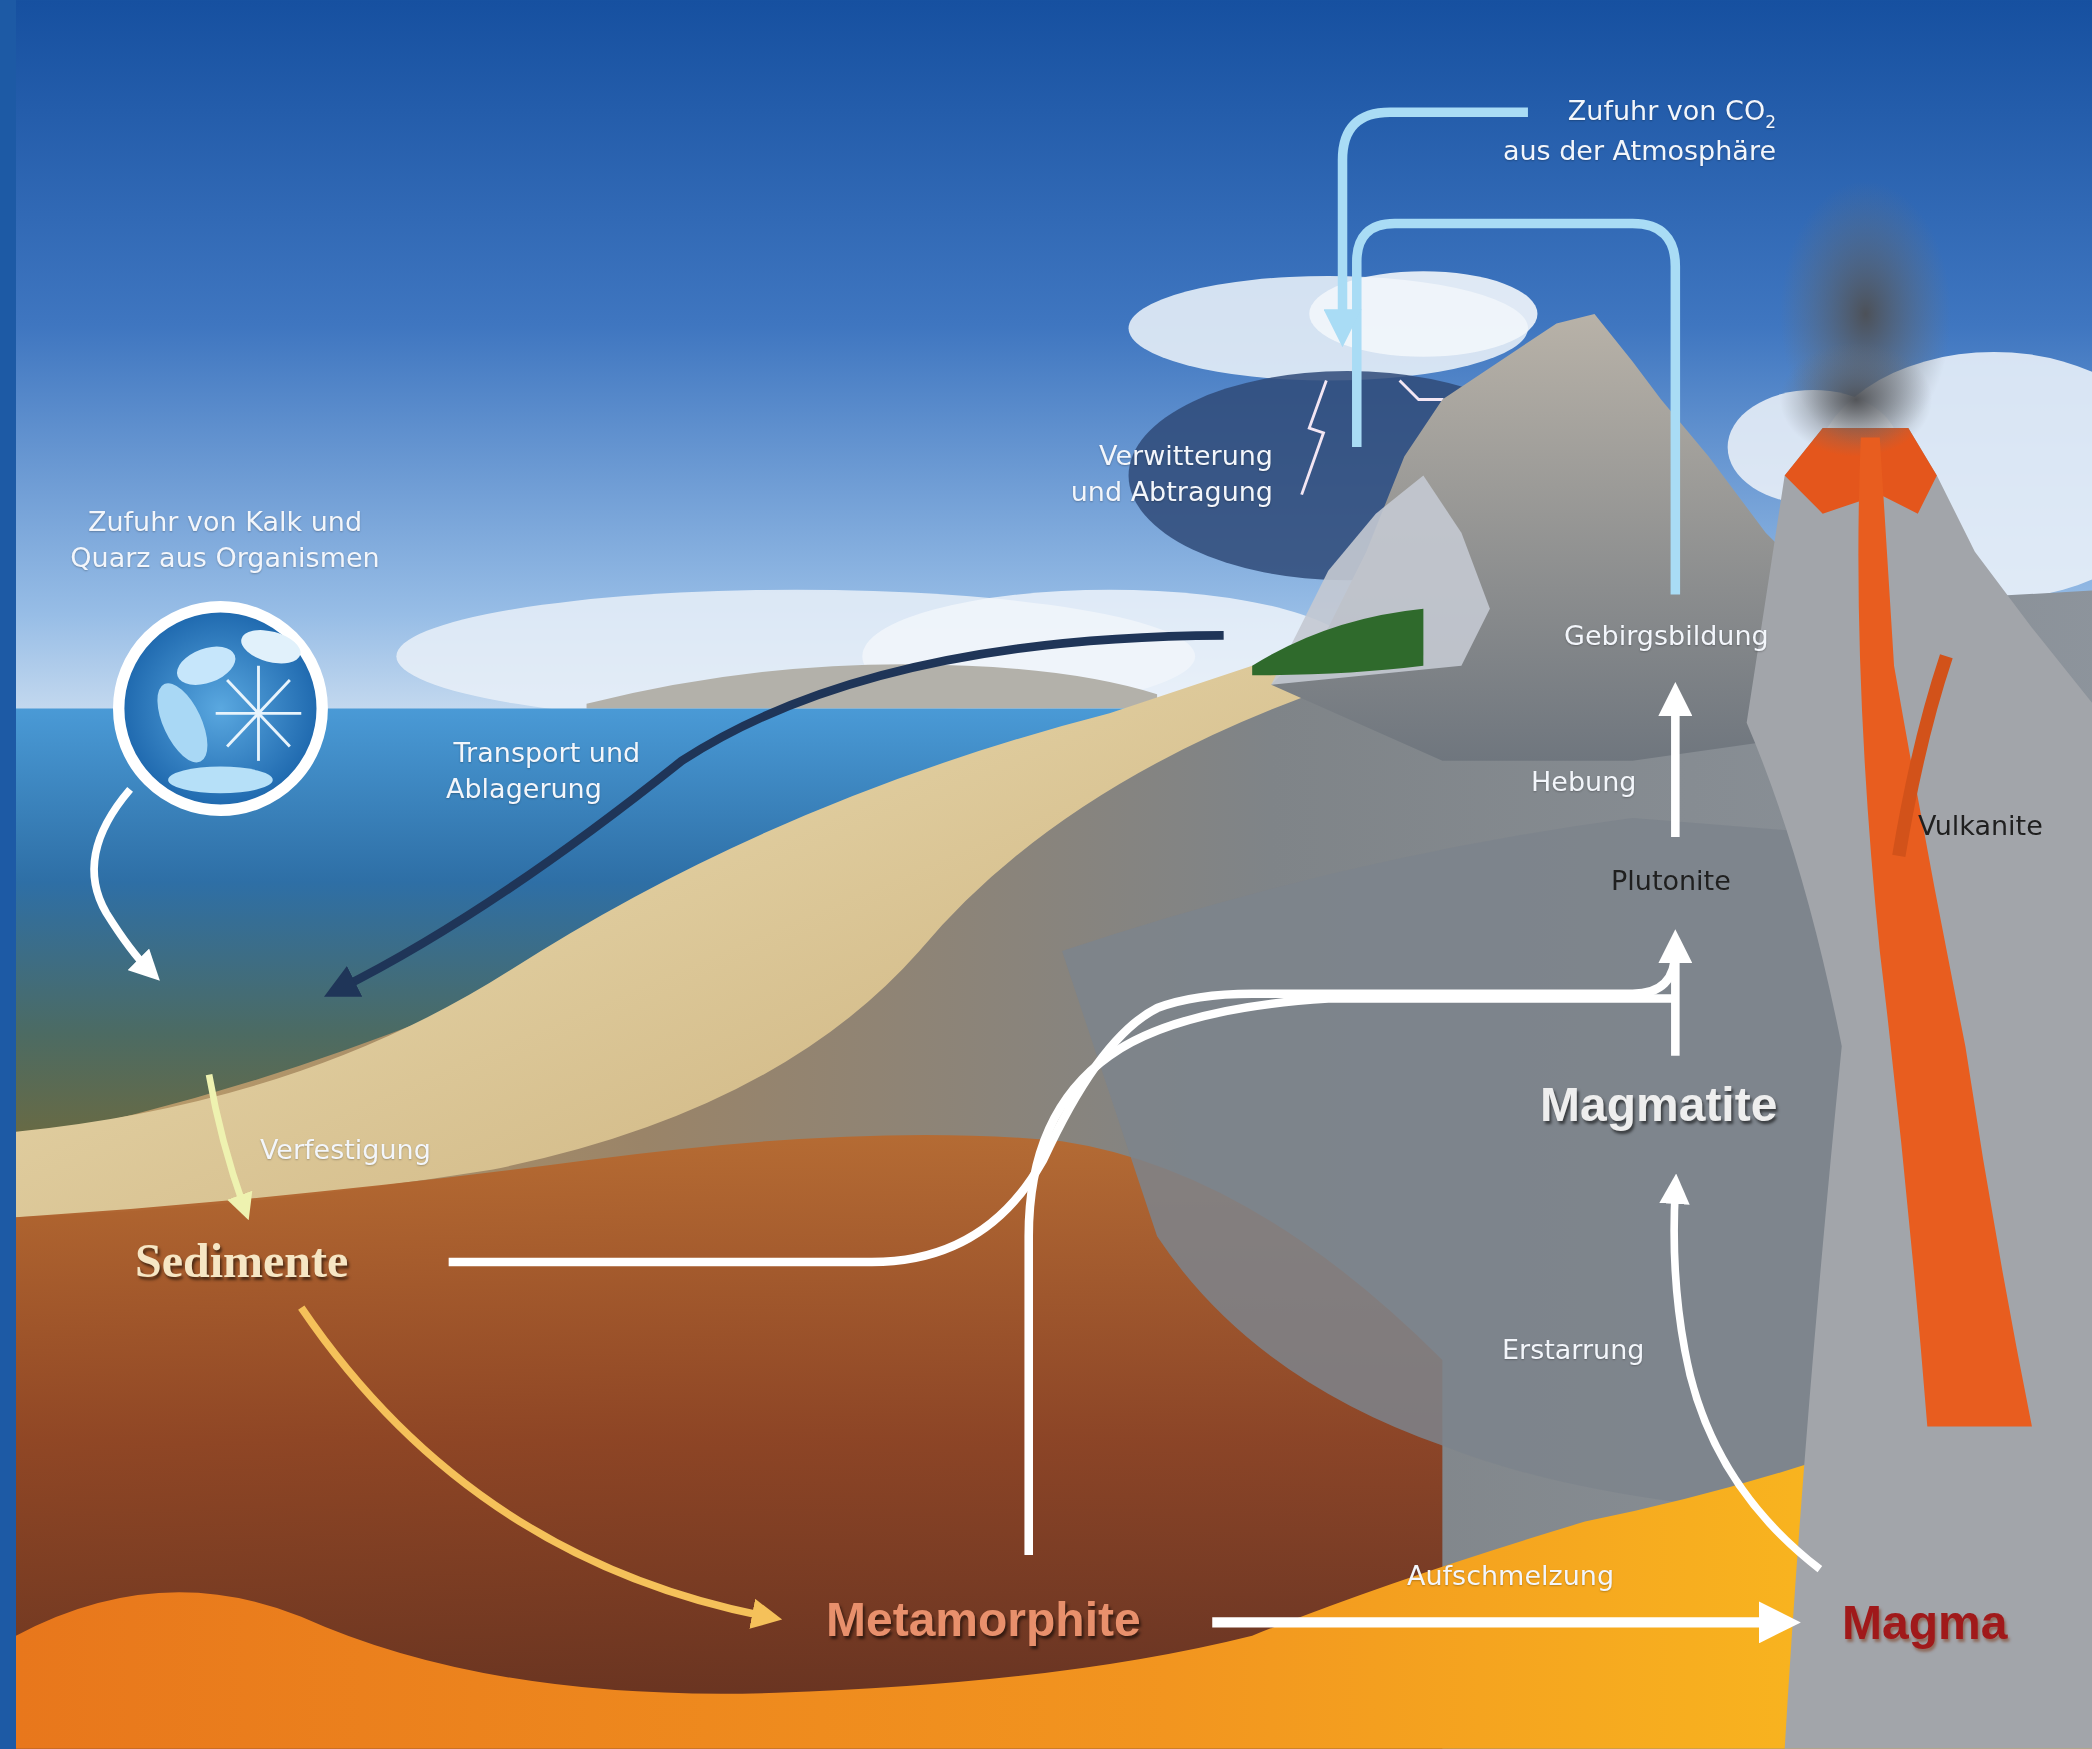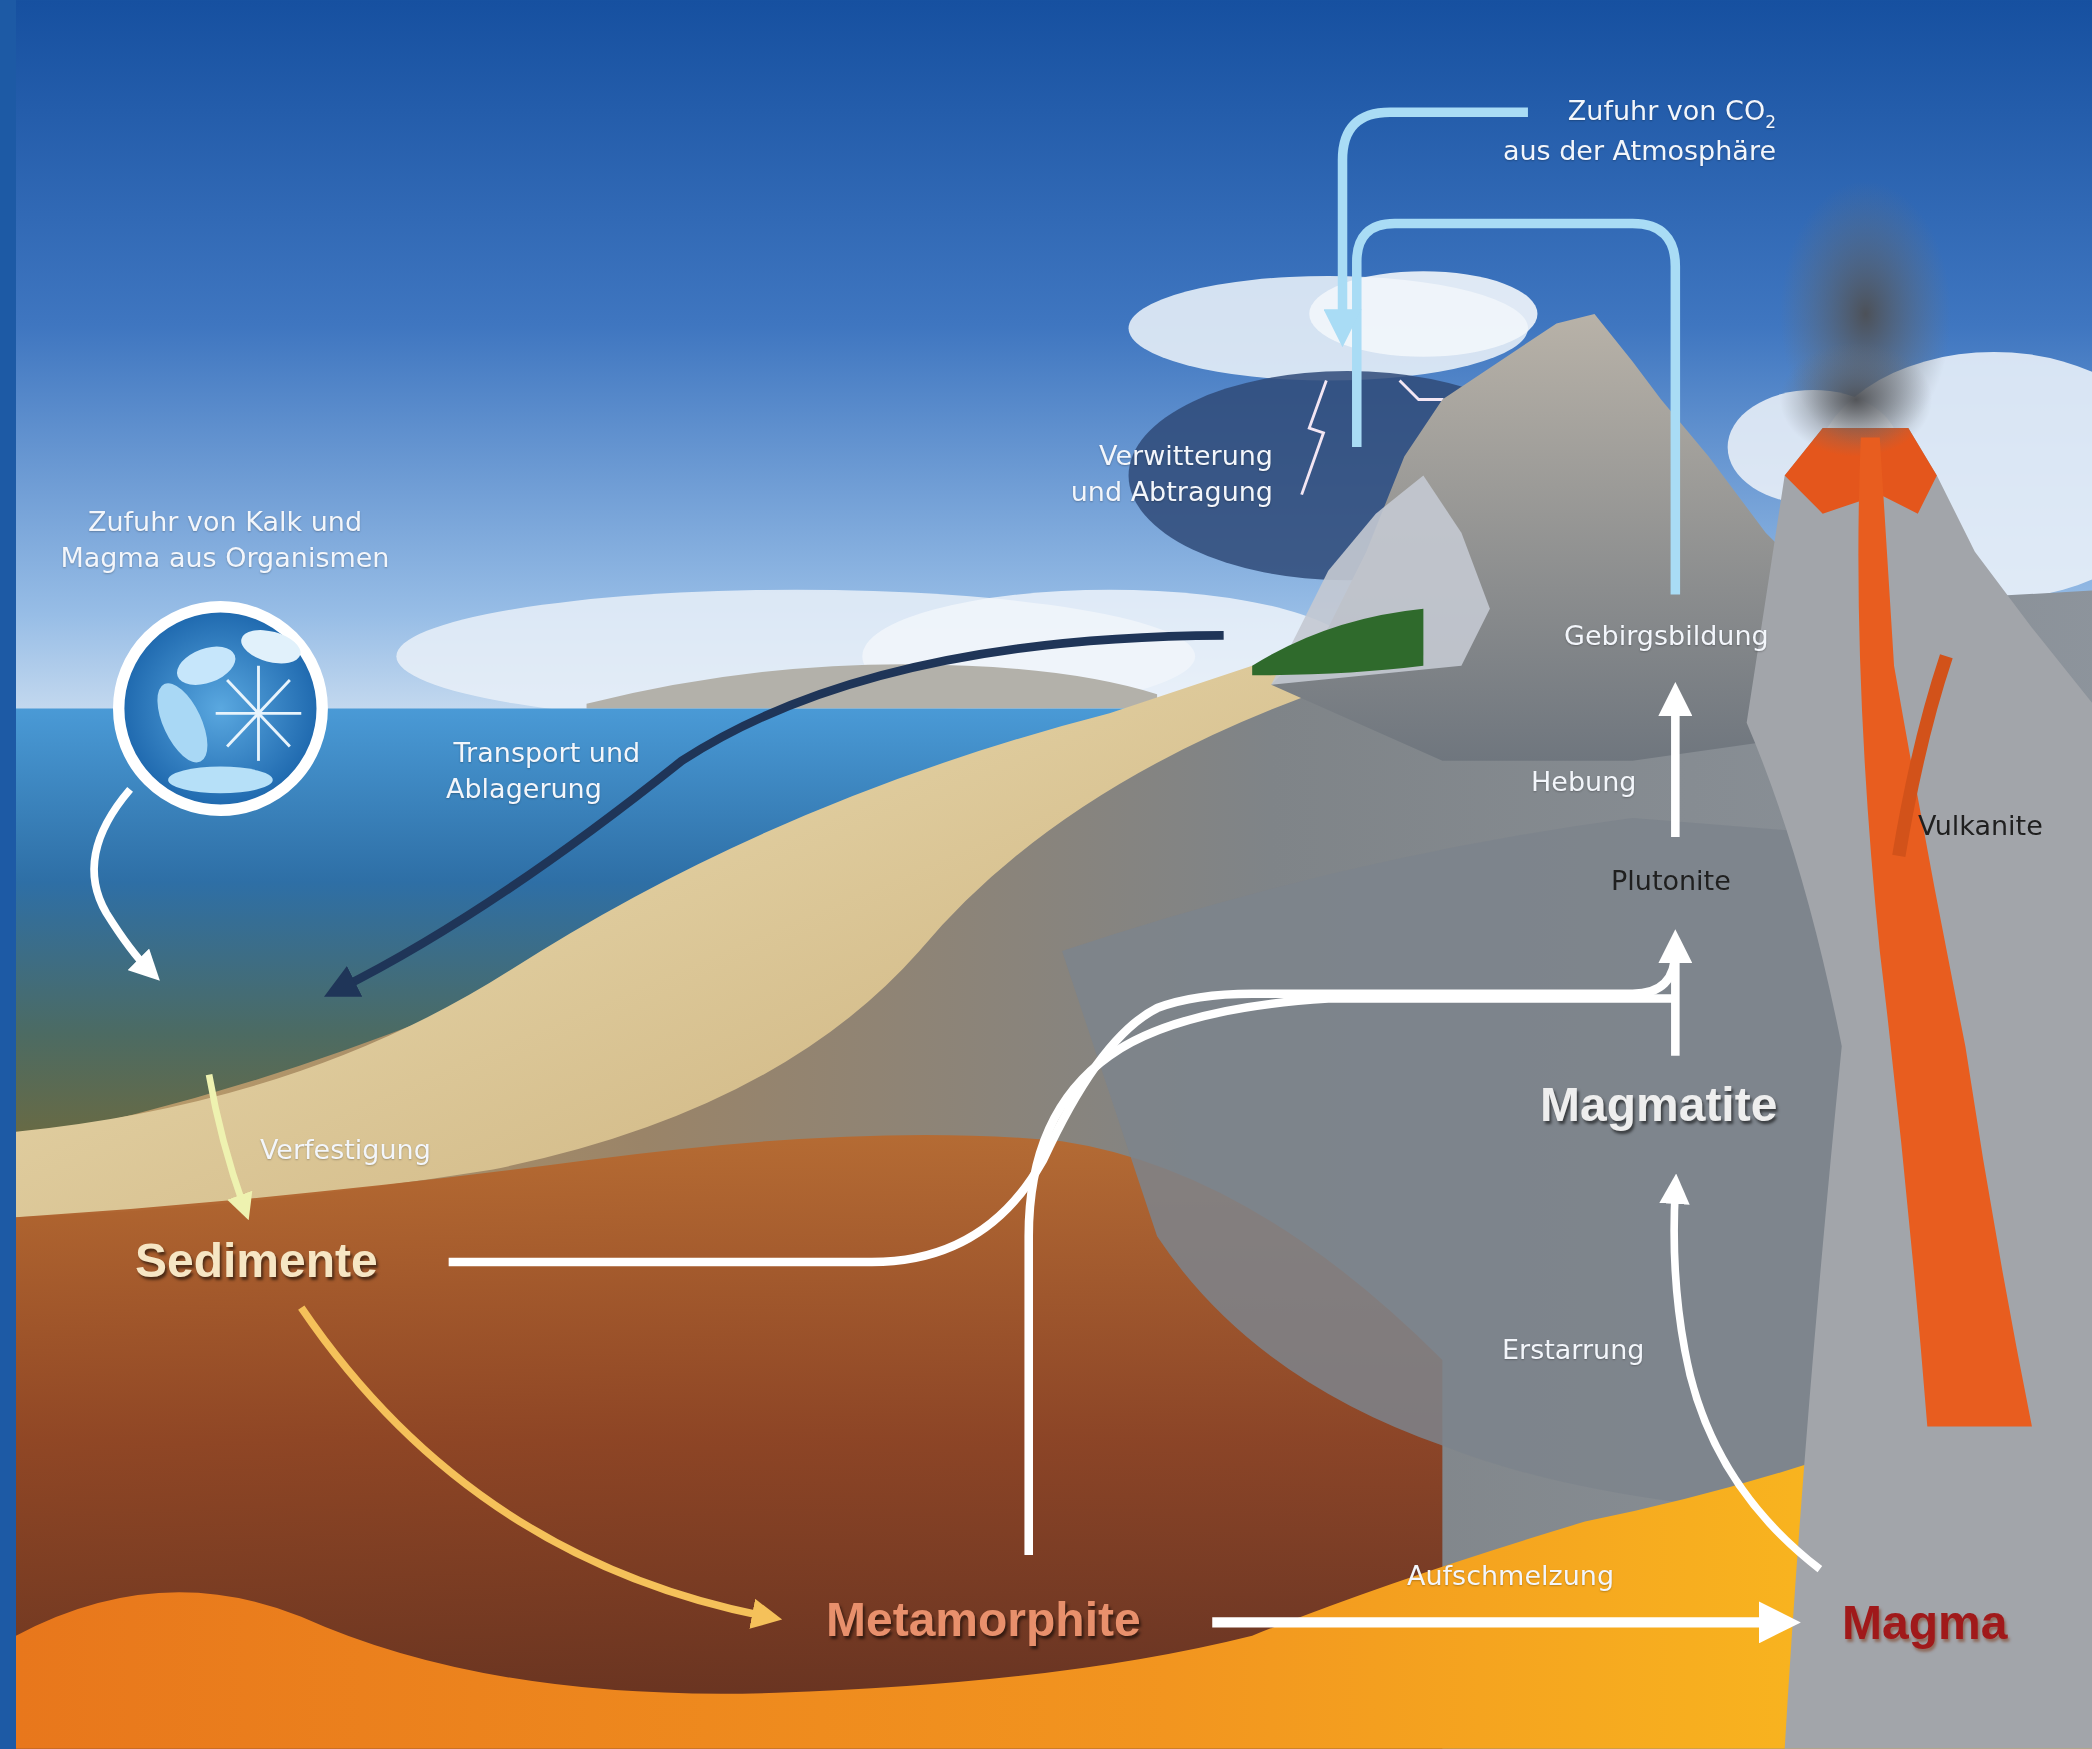--- a/index.html
+++ b/index.html
@@ -168,21 +168,21 @@
     <path d="M1258,1706 L1855,1706" stroke="#ffffff" stroke-width="11" fill="none" marker-end="url(#mWhite)"></path>
   </svg>
 
   <div class="lbl small right" style="left:1465px; top:93px; width:295px;">
     <span>Zufuhr von CO</span><span class="sub">2</span><br>
     <span>aus der Atmosphäre</span>
   </div>
 
   <div class="lbl small center" style="left:38px; top:504px; width:342px;">
     <span>Zufuhr von Kalk und</span><br>
-    <span>Magma aus Organismen</span>
+    <span>Quarz aus Organismen</span>
   </div>
 
   <div class="lbl small right" style="left:1008px; top:438px; width:249px;">
     <span>Verwitterung</span><br>
     <span>und Abtragung</span>
   </div>
 
   <div class="lbl small" style="left:430px; top:735px;">
     <span style="padding-left:7.6px;">Transport und</span><br>
     <span>Ablagerung</span>
@@ -191,19 +191,19 @@
   <div class="lbl small" style="left:1548px; top:618px;">Gebirgsbildung</div>
   <div class="lbl small" style="left:1515px; top:764px;">Hebung</div>
   <div class="lbl small dark" style="left:1595px; top:863px;text-align:right;">Plutonite</div>
   <div class="lbl small dark" style="left:1902px; top:808px;">Vulkanite</div>
   <div class="lbl small" style="left:244px; top:1132px;">Verfestigung</div>
 
 
   <div class="lbl small" style="left:1486px; top:1332px;">Erstarrung</div>
   <div class="lbl small" style="left:1391px; top:1558px;text-align:center;">Aufschmelzung</div>
 
-  <div class="lbl big" style="left:119px; top:1229px; color:#f6e6c4;">Sedimente</div>
+  <div class="lbl big" style="left:119px; top:1229px; color:#f6e6c4;font-family:Liberation Serif, serif;">Sedimente</div>
   <div class="lbl big" style="left:810px; top:1588px; color:#e8906c;">Metamorphite</div>
   <div class="lbl big" style="left:1524px; top:1073px; color:#eeeeee;">Magmatite</div>
   <div class="lbl big" style="left:1826px; top:1591px; color:#a0191a; text-shadow:1.9px 2.9px 2.9px rgba(120,40,0,0.45);">Magma</div>
 
 </div>
 
 
 </body></html>

